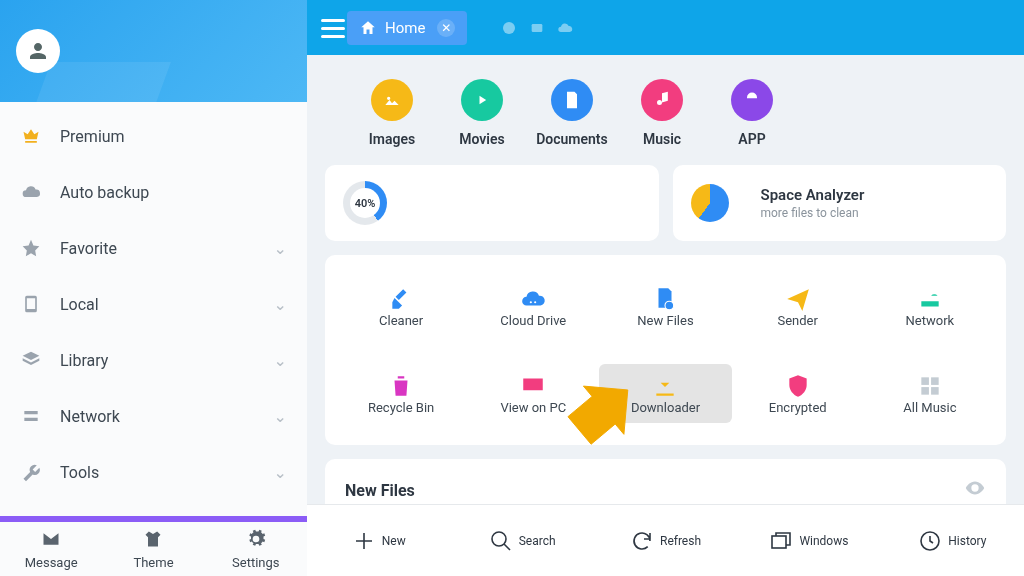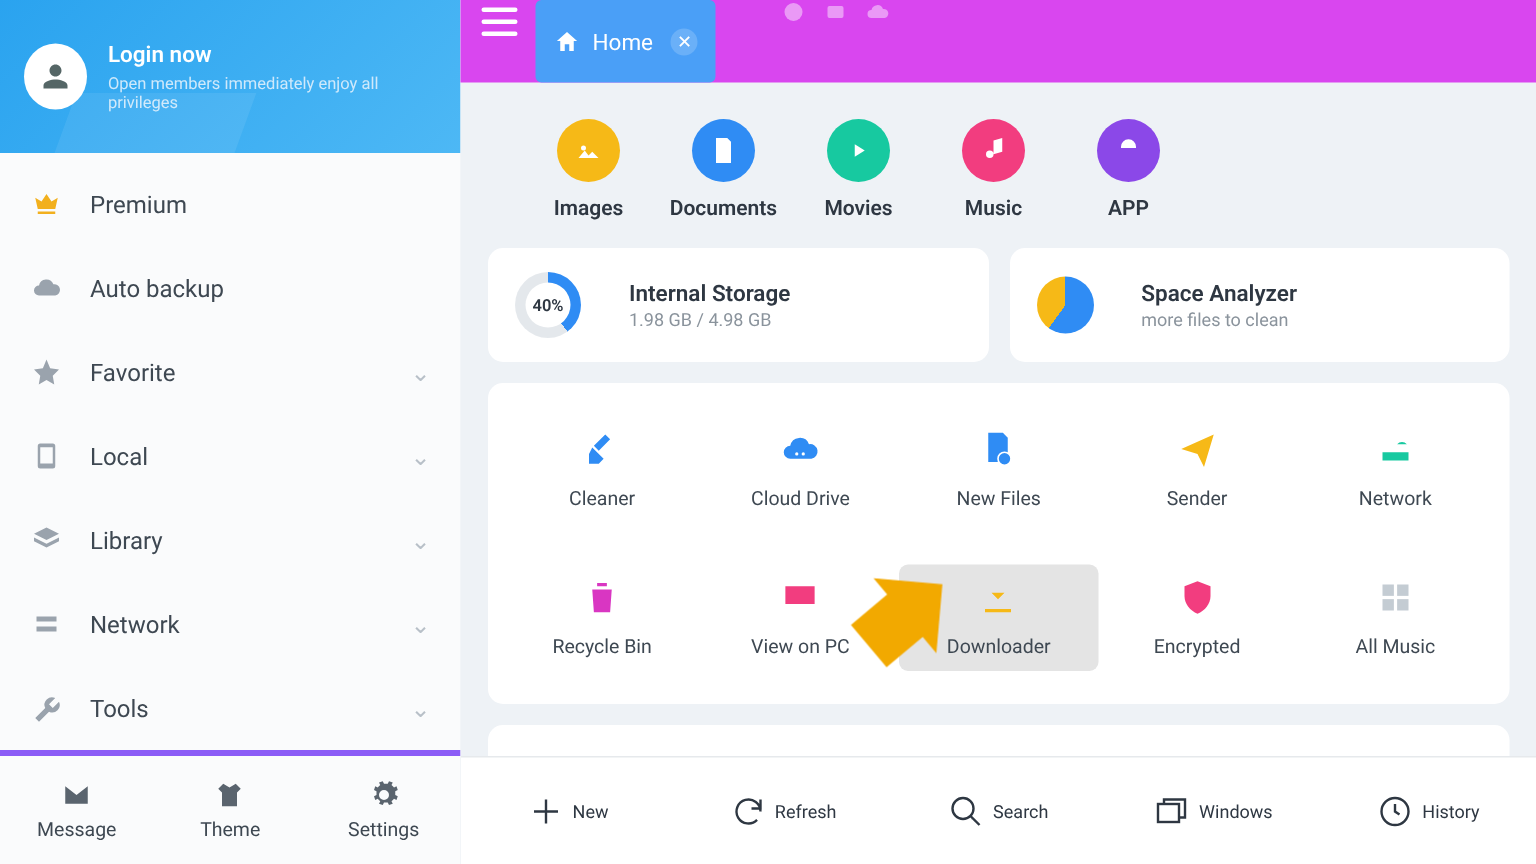--- a/index.html
+++ b/index.html
@@ -14,27 +14,27 @@
 .login-title { color:#fff; font-size:15px; font-weight:600; }
 .login-sub { color:#cfe9fb; font-size:11px; margin-top:4px; }
 
 .side-list { flex:1; overflow:auto; padding-top:6px; }
 .side-item { display:flex; align-items:center; height:56px; padding:0 20px; cursor:pointer; color:#3e4852; font-size:16px; }
 .side-item .sicon { width:22px; height:22px; margin-right:18px; display:flex; align-items:center; justify-content:center; }
 .side-item .chev { margin-left:auto; color:#b8c0c8; }
 .side-item svg { width:20px; height:20px; fill:#9aa3ad; }
 .side-item.premium svg { fill:#f2b01e; }
 
-.sidebar-bottom { height:76px; display:flex; border-top:4px solid #8b5cf6; }
+.sidebar-bottom { height:60px; display:flex; border-top:6px solid #8b5cf6; }
 .sb-btn { flex:1; display:flex; flex-direction:column; align-items:center; justify-content:center; gap:6px; cursor:pointer; color:#3e4852; font-size:13px; }
 .sb-btn svg { width:20px; height:20px; fill:#5a646e; }
 
 
 .main { flex:1; height:100%; display:flex; flex-direction:column; background:#eef2f6; position: relative; }
-.topbar { height:55px; background:#d946ef; display:flex; padding:0 12px; gap:10px; }
+.topbar { height:55px; background:#0ea5e9; display:flex; align-items:center; padding:0 12px; gap:0; }
 .hamburger { width:28px; height:28px; cursor:pointer; }
 .hamburger div { height:3px; background:#fff; margin:5px 2px; border-radius:2px; }
 .tab-pill { display:flex; align-items:center; gap:8px; background:#4a9ff7; padding:8px 12px; border-radius:4px; color:#fff; font-size:15px; }
 .tab-pill .close { width:18px; height:18px; border-radius:50%; background:rgba(255,255,255,0.18); display:flex; align-items:center; justify-content:center; font-size:12px; cursor:pointer; margin-left:4px; }
 .top-icons { display:flex; gap:12px; margin-left:6px; }
 .top-icons span { width:16px; height:16px; display:inline-block; opacity:0.45; }
 .top-icons svg { width:16px; height:16px; fill:#fff; }
 
 .content { flex:1; overflow:auto; padding:18px; }
 
@@ -47,21 +47,21 @@
 .info-row { display:flex; gap:14px; margin-bottom:14px; }
 .card { background:#fff; border-radius:10px; padding:16px 18px; flex:1; display:flex; align-items:center; gap:32px; }
 .donut { width:44px; height:44px; border-radius:50%; background: conic-gradient(#2f8cf4 0 40%, #e4e8ec 40% 100%); display:flex; align-items:center; justify-content:center; position:relative; }
 .donut::after { content:""; position:absolute; width:30px; height:30px; background:#fff; border-radius:50%; }
 .donut span { position:relative; z-index:1; font-size:11px; color:#2e3742; font-weight:600; }
 .card-title { font-size:15px; font-weight:600; color:#2e3742; }
 .card-sub { font-size:12px; color:#8a939c; margin-top:2px; }
 .pie { width:38px; height:38px; border-radius:50%; background: conic-gradient(#2f8cf4 0 60%, #f6b917 60% 100%); }
 
 .tool-grid { background:#fff; border-radius:10px; padding:22px 10px; margin-bottom:14px; display:grid; grid-template-columns:repeat(5,1fr); row-gap:28px; }
-.tool { display:flex; flex-direction:column; align-items:center; gap:12px; cursor:pointer; padding:8px 0; border-radius:6px; position: relative; }
+.tool { display:flex; flex-direction:column; align-items:center; cursor:pointer; padding:8px 0; border-radius:6px; position: relative; }
 .tool.highlight { background:#e4e4e4; }
 .tool .ticon { width:28px; height:28px; display:flex; align-items:center; justify-content:center; }
 .tool .ticon svg { width:26px; height:26px; }
 .tool-label { font-size:13px; color:#3e4852; }
 
 .section-card { background:#fff; border-radius:10px; padding:18px 20px; margin-bottom:14px; display:flex; align-items:center; }
 .section-title { font-size:16px; font-weight:700; color:#2e3742; }
 .eye { margin-left:auto; color:#c4ccd3; }
 
 
@@ -74,24 +74,20 @@
 </style>
 </head>
 <body>
 
 <div class="sidebar">
   <div class="sidebar-header">
     <div class="avatar">
       <svg viewBox="0 0 24 24">
           <path d="M12 12c2.2 0 4-1.8 4-4s-1.8-4-4-4-4 1.8-4 4 1.8 4 4 4zm0 2c-2.7 0-8 1.3-8 4v2h16v-2c0-2.7-5.3-4-8-4z"></path>
         </svg>
-    </div>
-    <div>
-      <div class="login-title">Login now</div>
-      <div class="login-sub">Open members immediately enjoy all privileges</div>
     </div>
   </div>
 
   <div class="side-list">
     <div class="side-item premium">
       <span class="sicon">
           <svg viewBox="0 0 24 24">
             <path d="M5 16l-2-9 5 3 4-6 4 6 5-3-2 9H5zm0 2h14v2H5z"></path>
           </svg>
         </span>
@@ -209,34 +205,34 @@
     <div class="cat-row">
       <div class="cat">
         <div class="circle" style="background:#f6b917">
             <svg viewBox="0 0 24 24">
               <path d="M4 18l5-6 3 4 3-3 5 5H4zM8 8a2 2 0 100 4 2 2 0 000-4z"></path>
             </svg>
           </div>
         <span class="cat-label">Images</span>
       </div>
       <div class="cat">
+        <div class="circle" style="background:#17c9a0">
+            <svg viewBox="0 0 24 24">
+              <path d="M9 7v10l8-5z"></path>
+            </svg>
+          </div>
+        <span class="cat-label">Movies</span>
+      </div>
+      <div class="cat">
         <div class="circle" style="background:#2f8cf4">
             <svg viewBox="0 0 24 24">
               <path d="M6 2h9l3 3v17H6zM9 9h6M9 13h6M9 17h6"></path>
             </svg>
           </div>
         <span class="cat-label">Documents</span>
-      </div>
-      <div class="cat">
-        <div class="circle" style="background:#17c9a0">
-            <svg viewBox="0 0 24 24">
-              <path d="M9 7v10l8-5z"></path>
-            </svg>
-          </div>
-        <span class="cat-label">Movies</span>
       </div>
       <div class="cat">
         <div class="circle" style="background:#f23d7f">
             <svg viewBox="0 0 24 24">
               <path d="M9 18a3 3 0 110-6 3 3 0 010 6zm3-3V4l7-2v11"></path>
             </svg>
           </div>
         <span class="cat-label">Music</span>
       </div>
       <div class="cat">
@@ -247,24 +243,20 @@
           </div>
         <span class="cat-label">APP</span>
       </div>
     </div>
 
     <div class="info-row">
       <div class="card">
         <div class="donut">
             <span>40%</span>
           </div>
-        <div>
-          <div class="card-title">Internal Storage</div>
-          <div class="card-sub">1.98 GB / 4.98 GB</div>
-        </div>
       </div>
       <div class="card">
         <div class="pie"></div>
         <div>
           <div class="card-title">Space Analyzer</div>
           <div class="card-sub">more files to clean</div>
         </div>
       </div>
     </div>
 
@@ -378,33 +370,33 @@
 
   <div class="bottombar">
     <div class="bb-btn">
       <svg viewBox="0 0 24 24">
           <path d="M12 4v16M4 12h16"></path>
         </svg>
       <span>New</span>
     </div>
     <div class="bb-btn">
       <svg viewBox="0 0 24 24">
-          <path d="M20 12a8 8 0 10-2.3 5.6M20 4v6h-6"></path>
-        </svg>
-      <span>Refresh</span>
-    </div>
-    <div class="bb-btn">
-      <svg viewBox="0 0 24 24">
           <circle cx="10" cy="10" r="7"></circle>
           <path d="M21 21l-6-6"></path>
         </svg>
       <span>Search</span>
     </div>
     <div class="bb-btn">
       <svg viewBox="0 0 24 24">
+          <path d="M20 12a8 8 0 10-2.3 5.6M20 4v6h-6"></path>
+        </svg>
+      <span>Refresh</span>
+    </div>
+    <div class="bb-btn">
+      <svg viewBox="0 0 24 24">
           <rect x="3" y="7" width="14" height="12"></rect>
           <path d="M7 7V4h14v12h-4"></path>
         </svg>
       <span>Windows</span>
     </div>
     <div class="bb-btn">
       <svg viewBox="0 0 24 24">
           <circle cx="12" cy="12" r="9"></circle>
           <path d="M12 7v5l3 2"></path>
         </svg>

